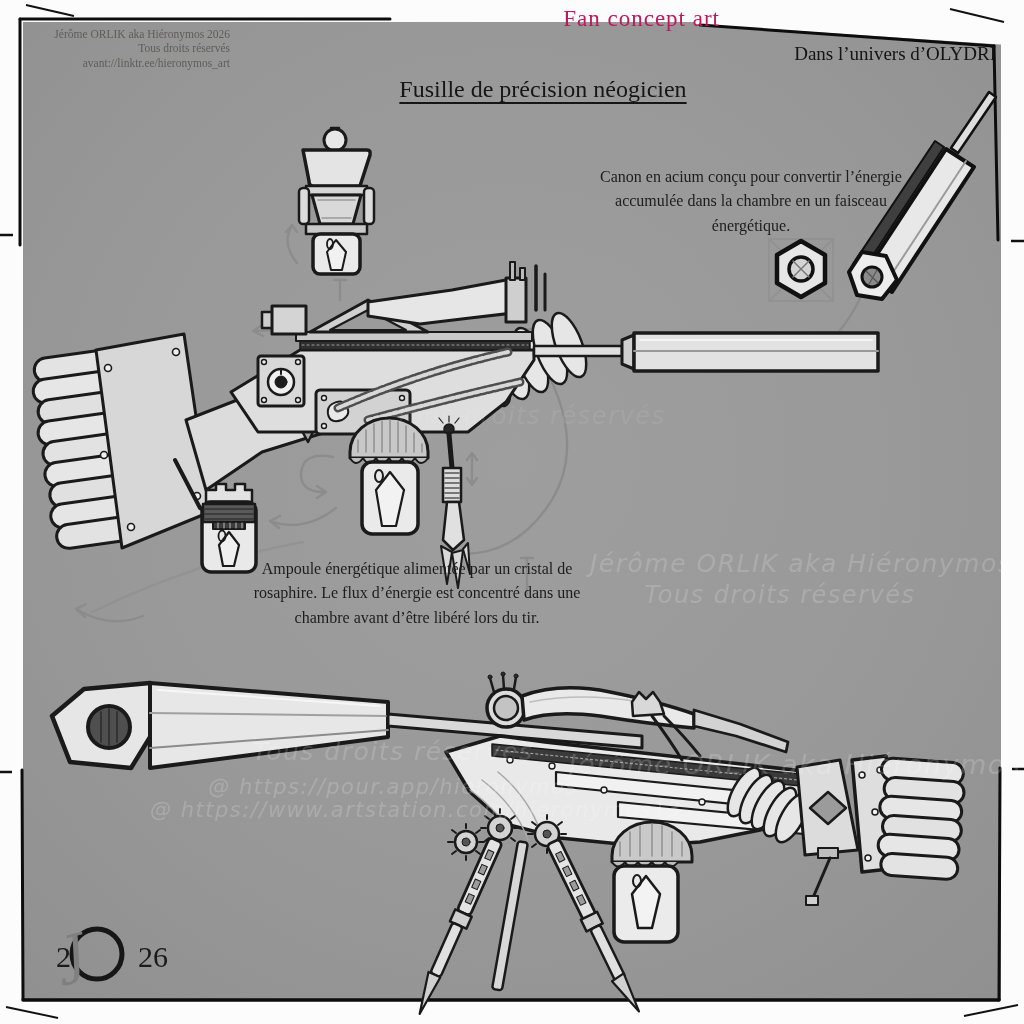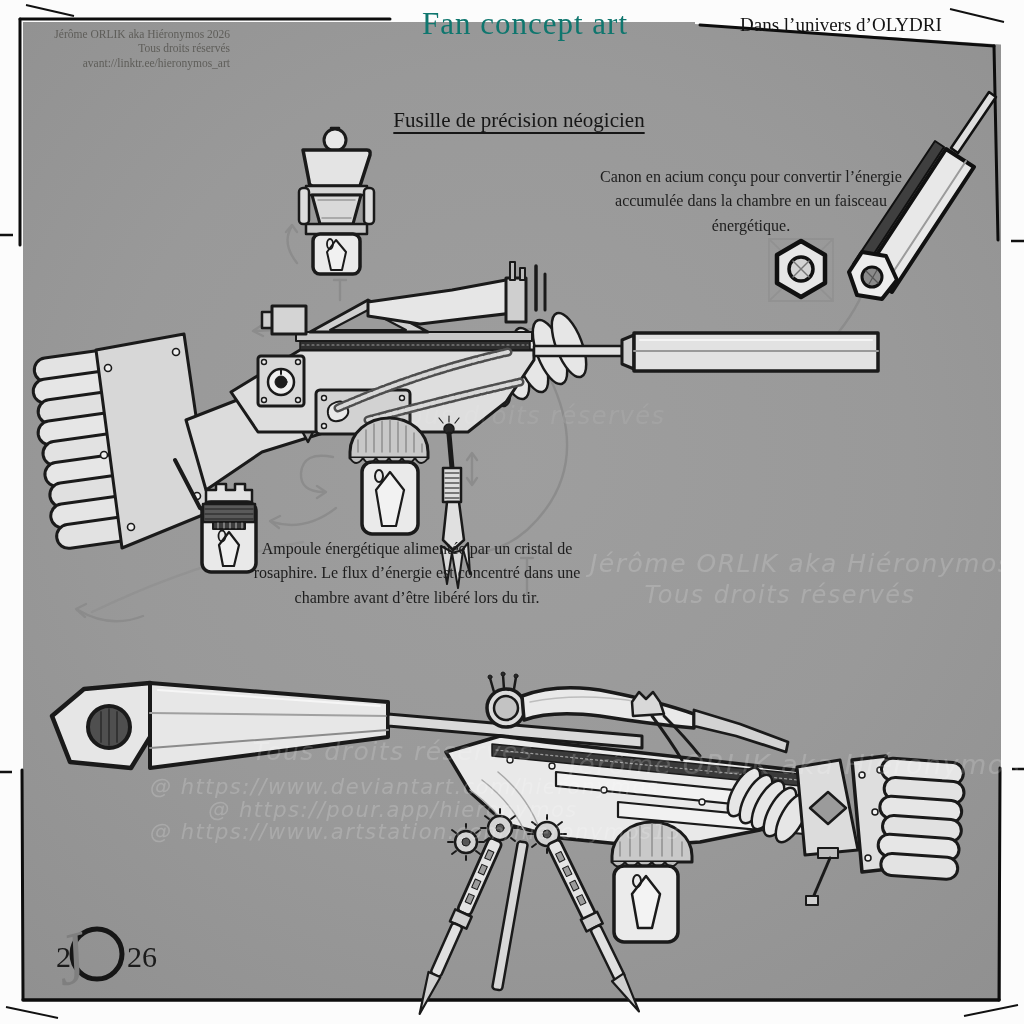--- a/index.html
+++ b/index.html
@@ -2,43 +2,43 @@
 <html><head>
 <meta charset="utf-8">
 <style>
   html,body{margin:0;padding:0;background:#ffffff;}
   #stage{position:relative;width:1024px;height:1024px;overflow:hidden;background:#fcfcfc;
          font-family:"Liberation Serif","DejaVu Serif",serif;}
   #canvas{position:absolute;left:23px;top:22px;width:978px;height:978px;
           background:radial-gradient(circle at 50% 45%, #9e9e9e 0%, #999999 55%, #909090 100%);}
   svg.art{position:absolute;left:0;top:0;z-index:2;}
   .txt{position:absolute;z-index:3;color:#1c1c1c;}
-  .page-title{left:330px;top:6px;width:390px;text-align:center;font-size:31px;letter-spacing:1px;color:#0f766e;}
-  .subtitle{left:284px;top:76px;width:470px;text-align:center;font-size:21px;color:#161616;
-            text-decoration:underline;text-underline-offset:5px;text-decoration-thickness:1.5px;margin-top:32px;}
-  .olydri{left:740px;top:14px;width:256px;font-size:19px;color:#141414;}
+  .page-title{left:330px;top:6px;width:390px;text-align:right;font-size:23px;letter-spacing:1px;color:#be185d;}
+  .subtitle{left:308px;top:76px;width:470px;text-align:center;font-size:24px;color:#161616;
+            text-decoration:underline;text-underline-offset:5px;text-decoration-thickness:1.5px;}
+  .olydri{left:740px;top:43px;width:256px;text-align:right;font-size:19px;color:#141414;}
   .credit{left:20px;top:27px;width:210px;text-align:right;font-size:11.5px;line-height:1.25;color:#5e5d59;}
   .note{font-size:16px;line-height:1.52;text-align:center;color:#1d1d1d;}
   .note-canon{left:600px;top:165px;width:302px;}
-  .note-ampoule{left:250px;top:537px;width:334px;text-align:center;}
+  .note-ampoule{left:250px;top:557px;width:334px;text-align:center;}
   .wm{position:absolute;z-index:4;font-family:"DejaVu Sans",sans-serif;font-style:italic;
       color:rgba(255,255,255,0.17);letter-spacing:1.5px;text-align:center;white-space:nowrap;}
   .wm-mid{left:320px;top:402px;width:420px;font-size:24px;color:rgba(255,255,255,0.08);}
   .wm-c1{left:590px;top:549px;width:380px;font-size:25px;}
   .wm-c2{left:590px;top:581px;width:380px;font-size:24px;}
   .wm-right{left:555px;top:749px;width:480px;font-size:27px;}
   .wm-links{position:absolute;z-index:4;left:150px;top:737px;width:486px;text-align:center;}
   .wm-links div{font-family:"DejaVu Sans",sans-serif;font-style:italic;letter-spacing:1.5px;
       color:rgba(255,255,255,0.18);white-space:nowrap;}
   .wm-links .big{font-size:25px;margin-bottom:10px;color:rgba(255,255,255,0.16);}
   .wm-links .lnk{font-size:21px;line-height:22.5px;}
   .yearmark{position:absolute;z-index:3;left:50px;top:922px;width:140px;height:70px;}
   .yearmark .digit{position:absolute;font-size:30px;color:#1b1b1b;}
   .yearmark .d2{left:6px;top:18px;}
-  .yearmark .d26{left:77px;top:18px;}
+  .yearmark .d26{left:88px;top:18px;}
   .yearmark .monogram{position:absolute;left:14px;top:2px;font-family:"DejaVu Serif",serif;
       font-style:italic;font-size:52px;color:#7f7f7f;transform:rotate(-14deg);z-index:2;}
 </style>
 </head>
 <body>
 
 <div id="stage">
 
   <div id="canvas"></div>
 
@@ -469,21 +469,20 @@
   <div class="txt note note-canon">Canon en acium conçu pour convertir l’énergie accumulée dans la chambre en un faisceau énergétique.</div>
   <div class="txt note note-ampoule">Ampoule énergétique alimentée par un cristal de rosaphire. Le flux d’énergie est concentré dans une chambre avant d’être libéré lors du tir.</div>
 
   <div class="wm wm-mid">Tous droits réservés</div>
   <div class="wm wm-c1">Jérôme ORLIK aka Hiéronymos</div>
   <div class="wm wm-c2">Tous droits réservés</div>
   <div class="wm wm-right">Jérôme ORLIK aka Hiéronymos</div>
 
   <div class="wm-links">
     <div class="big">Tous droits réservés</div>
-    <div class="lnk">@ https://www.deviantart.com/hieronymos</div>
     <div class="lnk">@ https://pour.app/hieronymos</div>
     <div class="lnk">@ https://www.artstation.com/hieronymos13</div>
   </div>
 
   <div class="yearmark">
     <svg width="140" height="70">
       <circle cx="47" cy="32" r="25" fill="none" stroke="#161616" stroke-width="5"></circle>
     </svg>
     <span class="digit d2">2</span>
     <span class="monogram">J</span>

